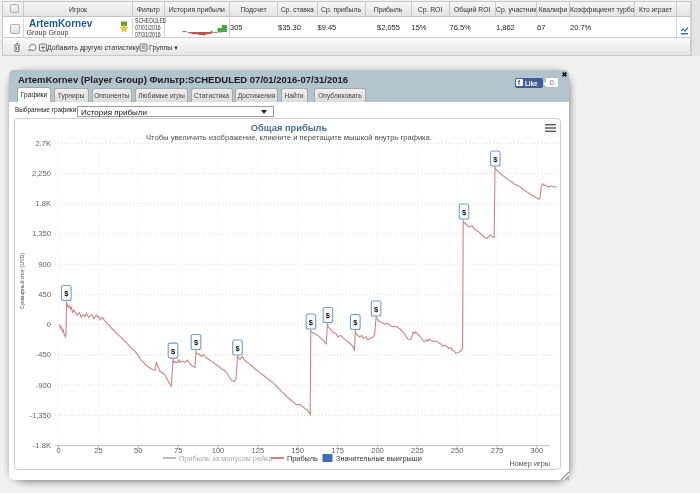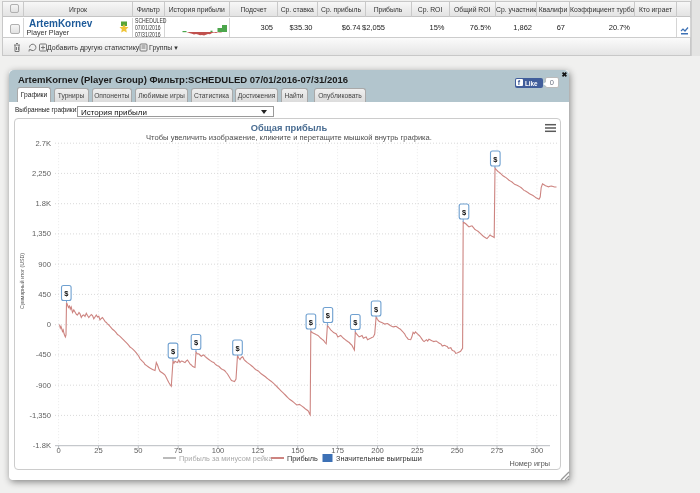--- a/index.html
+++ b/index.html
@@ -2,25 +2,25 @@
 <html><head>
 <meta charset="utf-8">
 <style>
 * { margin:0; padding:0; box-sizing:border-box; }
 html,body { width:700px; height:493px; background:#f0f0ef; font-family:"Liberation Sans",sans-serif; overflow:hidden; position:relative; }
 #tablewrap { position:absolute; left:2px; top:1px; width:689px; height:35.5px; background:#fff; border:1px solid #c8c8c8; border-bottom:none; }
 #thead { position:absolute; left:0; top:0; width:100%; height:15px; background:linear-gradient(#f7f7f7,#e3e3e3); border-bottom:1px solid #c4c4c4; }
 .th { position:absolute; top:0; height:15px; line-height:15px; font-size:6.8px; color:#333; text-align:center; border-right:1px solid #c9c9c9; overflow:hidden; white-space:nowrap; }
 #trow { position:absolute; left:0; top:16px; width:100%; height:20.5px; background:#fff; }
 .td { position:absolute; top:0; height:20.5px; border-right:1px solid #d5d5d5; }
-.td.num { font-size:7.5px; color:#222; text-align:right; line-height:20.5px; padding-right:0; border-right:none; margin-right:5px; }
+.td.num { font-size:7.5px; color:#222; text-align:left; line-height:20.5px; padding-right:0; border-right:none; margin-right:5px; }
 .cb { position:absolute; width:9.5px; height:9.5px; border:1px solid #b0b0b0; border-radius:2px; background:linear-gradient(#f5f5f5,#e2e2e2); }
 #toolbar { position:absolute; left:2px; top:36.5px; width:689px; height:19.5px; background:linear-gradient(#fbfbfb,#e5e5e5); border:1px solid #c8c8c8; border-top:1px solid #cccccc; }
 #toolbar .tbtxt { position:absolute; top:6px; font-size:7px; color:#333; }
-#popup { position:absolute; left:9px; top:70px; width:560px; height:410px; background:#fff; border-radius:4px; box-shadow:1px 2px 7px rgba(0,0,0,0.45); }
+#popup { position:absolute; left:9px; top:70px; width:560px; height:410px; background:#fff; border-radius:15px; box-shadow:1px 2px 7px rgba(0,0,0,0.45); }
 #pophead { position:absolute; left:0; top:0; width:100%; height:31.5px; background:#b2c5cd; border-radius:5px 5px 0 0; }
 #poptitle { position:absolute; left:9px; top:3.5px; font-size:9.5px; font-weight:bold; color:#1a1a1a; }
 .tab { position:absolute; top:18px; height:13.5px; background:linear-gradient(#efefef,#dcdcdc); border:1px solid #a9a9a9; border-bottom:none; border-radius:3px 3px 0 0; font-size:6.7px; color:#444; text-align:center; line-height:14px; white-space:nowrap; overflow:hidden; }
 .tab.active { background:#fff; height:14.5px; top:17px; color:#222; z-index:3; }
 #popbody { position:absolute; left:0; top:31.5px; width:100%; height:378.5px; background:#fff; border-radius:0 0 5px 5px; }
 #selrow { position:absolute; left:6px; top:4px; font-size:6.4px; color:#222; }
 #selbox { position:absolute; left:68px; top:4px; width:197px; height:11.5px; border:1px solid #9a9a9a; background:#fff; font-size:8px; color:#111; line-height:11px; padding-left:3px; }
 #selarrow { position:absolute; right:6px; top:3.5px; width:0; height:0; border-left:3px solid transparent; border-right:3px solid transparent; border-top:4px solid #222; }
 #chartbox { position:absolute; left:5px; top:48px; width:547px; height:351.5px; border:1px solid #cccccc; border-radius:4px; background:#fff; }
 #fblike { position:absolute; left:505.5px; top:7.5px; width:28px; height:10px; background:#415e9b; border-radius:2px; }
@@ -49,36 +49,36 @@
 <div class="th" style="left:632px;width:42px">Кто играет</div>
 <div class="th" style="left:674px;width:14px"></div>
 </div>
 <div id="trow">
 <div class="td" style="left:-1px;width:22px"></div>
 <div class="td" style="left:21px;width:109px"></div>
 <div class="td" style="left:130px;width:31.5px"></div>
 <div class="td" style="left:161.5px;width:65.5px"></div>
 <div class="td num" style="left:227px;width:43px">305</div>
 <div class="td num" style="left:275px;width:34.5px">$35.30</div>
-<div class="td num" style="left:314.5px;width:43.0px">$6.74</div>
-<div class="td num" style="left:341px;width:41.0px">$2,055</div>
+<div class="td num" style="left:314.5px;width:43.0px">$9.45</div>
+<div class="td num" style="left:374px;width:41.0px">$2,055</div>
 <div class="td num" style="left:408.5px;width:33.0px">15%</div>
 <div class="td num" style="left:446.5px;width:41.5px">76.5%</div>
 <div class="td num" style="left:493px;width:36px">1,862</div>
 <div class="td num" style="left:534px;width:28px">67</div>
 <div class="td num" style="left:567px;width:60px">20.7%</div>
 <div class="td" style="left:632px;width:42px"></div>
 <div class="td" style="left:674px;width:14px"></div>
 </div>
 </div>
 <div style="position:absolute;left:691px;top:0;width:9px;height:56px;background:#e4e4e3;border-left:1px solid #cfcfcf"></div>
 <div class="cb" style="left:9.5px;top:3.5px"></div>
 <div class="cb" style="left:10px;top:24px"></div>
 <div style="position:absolute;left:29px;top:17.5px;font-size:10px;font-weight:bold;color:#1d5a99">ArtemKornev</div>
-<div style="position:absolute;left:26.5px;top:27.5px;font-size:7.2px;color:#333">Player Player</div>
+<div style="position:absolute;left:26.5px;top:27.5px;font-size:7.2px;color:#333">Group Group</div>
 <svg width="12" height="12" viewBox="0 0 12 12" style="position:absolute;left:118px;top:21px">
  <rect x="3" y="0.5" width="6" height="4.5" fill="#57a437"></rect>
  <path d="M6,3 L7.4,5.8 L10.5,6.2 L8.2,8.3 L8.8,11.4 L6,9.9 L3.2,11.4 L3.8,8.3 L1.5,6.2 L4.6,5.8 Z" fill="#efc437"></path>
 </svg>
 <div style="position:absolute;left:135px;top:17px;font-size:6.4px;color:#333;line-height:7px;transform:scaleX(0.8);transform-origin:0 0;white-space:nowrap">SCHEDULED<br>07/01/2016<br>07/31/2016</div>
 <svg width="50" height="24" viewBox="0 0 50 24" style="position:absolute;left:179px;top:14px">
 <rect x="3.5" y="17" width="4" height="1.2" fill="#4ca64c"></rect>
 <path d="M7.5,18 L9,18.6 L11,19.2 L13,19.7 L15,20.4 L17,19.9 L19,20.6 L21,21.3 L23,20.9 L25,21.6 L27,20.8 L29,20.1 L31,20.3 L33,19.1 L35,18.6 L37,18.9 L39,18.3 L41,18.5 L43,18.3 L43,18 Z" fill="#c0504d"></path>
 <rect x="31.5" y="16.7" width="2" height="1.3" fill="#4ca64c"></rect>
 <rect x="38.5" y="14" width="4.5" height="4" fill="#4ca64c"></rect>

